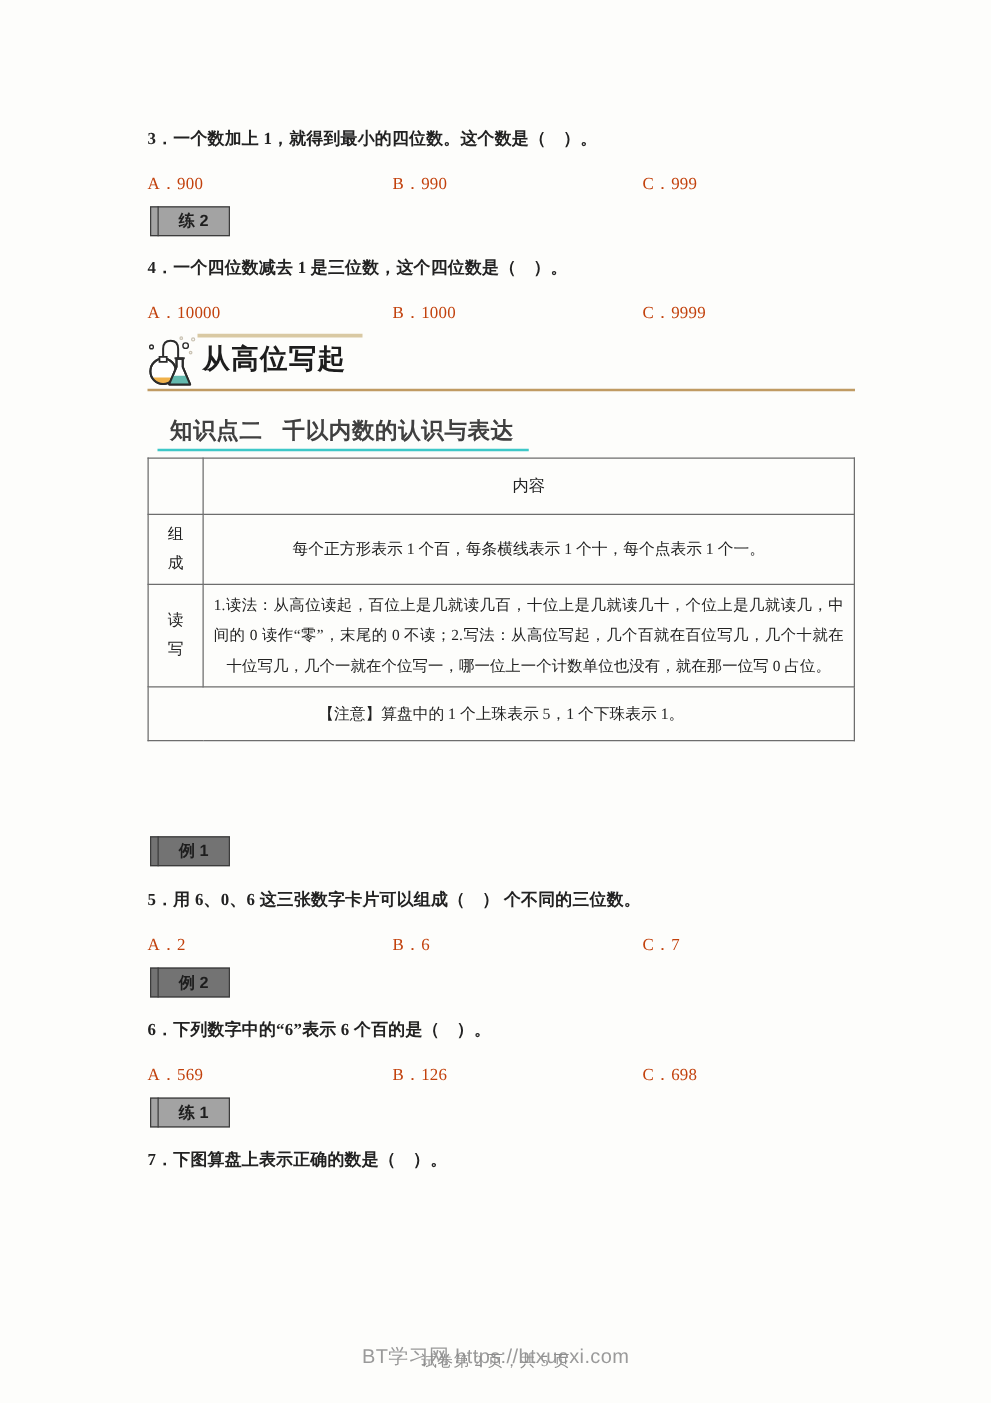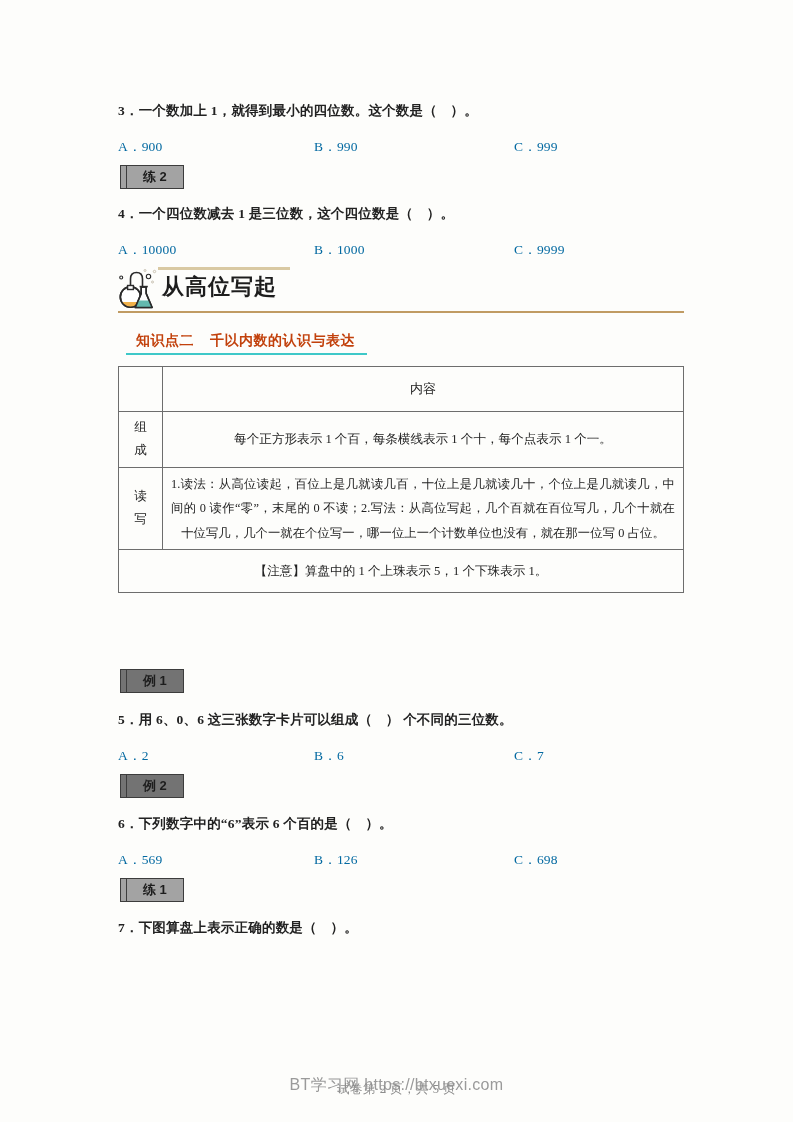--- a/index.html
+++ b/index.html
@@ -35,21 +35,21 @@
     font-size: 13.5px;
     line-height: 1.6;
     letter-spacing: 0.2px;
     color: #222;
     white-space: nowrap;
     font-weight: bold;
   }
   .options {
     display: flex;
     font-size: 13.5px;
-    color: #0369a1;
+    color: #c2410c;
     margin-top: 16px;
     letter-spacing: 0.2px;
   }
   .opt {
     white-space: nowrap;
   }
   .opt-a { width: 196px; }
   .opt-b { width: 200px; }
   .opt-c { width: 170px; }
 
@@ -117,24 +117,24 @@
     width: 566px;
     height: 2px;
     background: #c09b63;
   }
 
   
   .kp-head {
     display: inline-block;
     position: relative;
     padding: 2px 12px 5px 10px;
-    font-size: 14px;
+    font-size: 18px;
     font-weight: bold;
     font-family: "Liberation Sans", "DejaVu Sans", sans-serif;
-    color: #c2410c;
+    color: #404040;
     letter-spacing: 0.5px;
     text-align: right;
   }
   .kp-head::after {
     content: "";
     position: absolute;
     left: 0;
     right: 0;
     bottom: 0;
     height: 2px;

